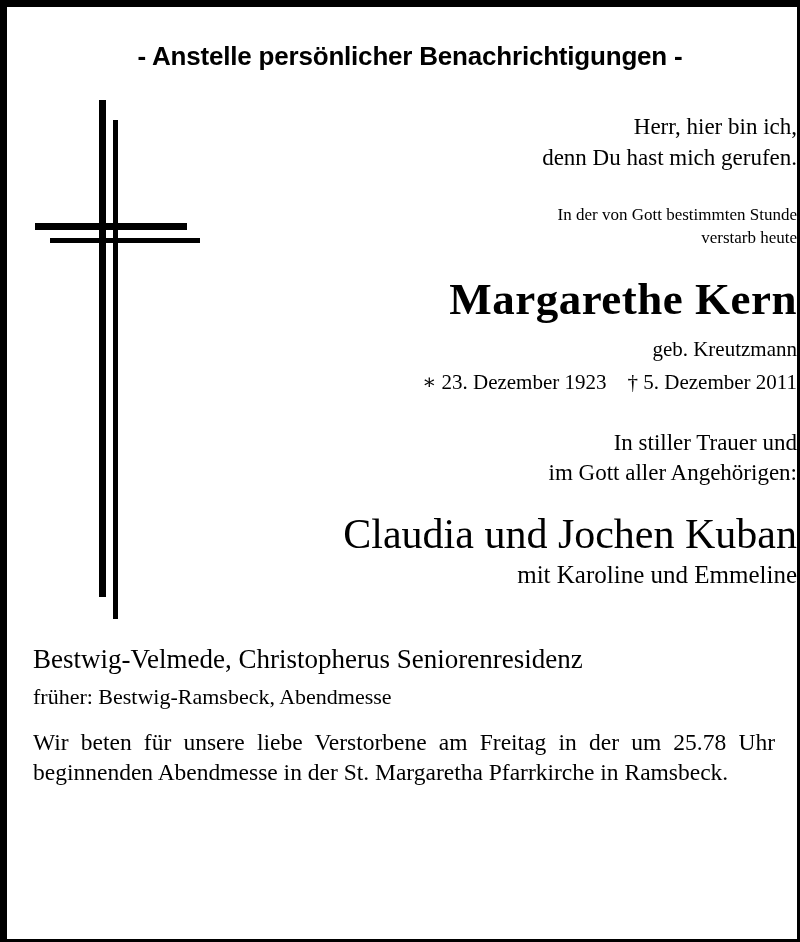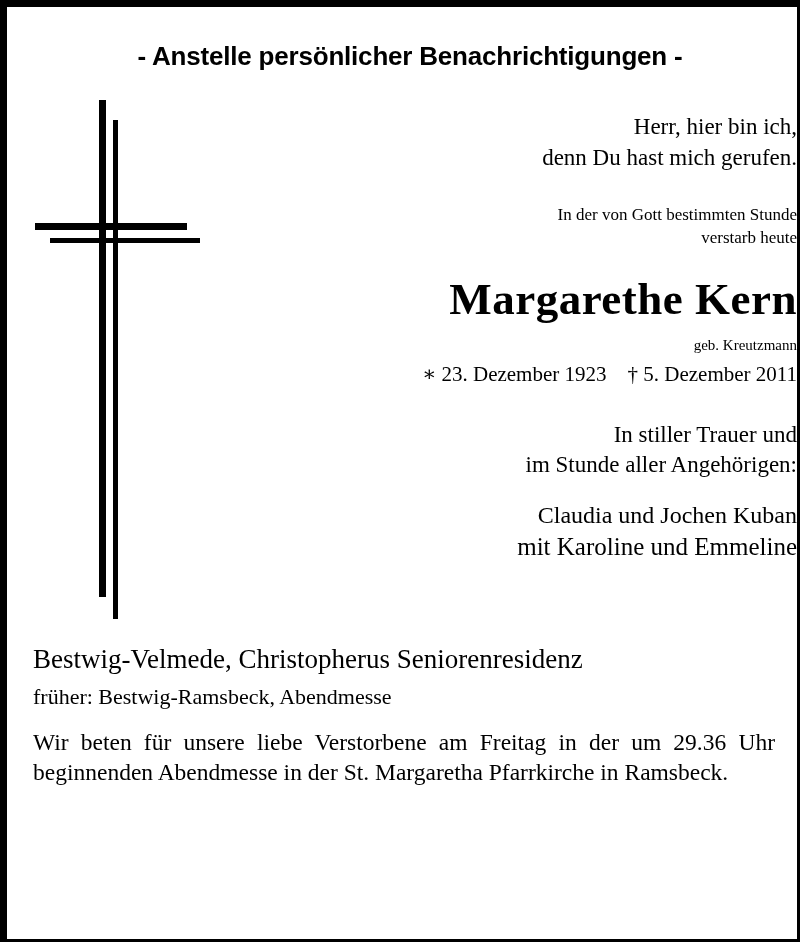--- a/index.html
+++ b/index.html
@@ -98,38 +98,38 @@
 
   .name {
     font-size: 45px;
     font-weight: bold;
     letter-spacing: 0.5px;
     margin-top: 26px;
     line-height: 1.1;
   }
 
   .maiden {
-    font-size: 15px;
+    font-size: 21px;
     margin-top: 12px;
   }
 
   .dates {
     font-size: 21px;
     margin-top: 8px;
     white-space: pre;
   }
 
   .trauer {
     font-size: 23px;
     line-height: 1.33;
     margin-top: 33px;
   }
 
   .survivors {
-    font-size: 24px;
+    font-size: 42px;
     margin-top: 21px;
     line-height: 1.15;
   }
 
   .survivors-sub {
     font-size: 25px;
     margin-top: 3px;
     line-height: 1.15;
   }
 
@@ -190,33 +190,33 @@
     </div>
 
     <div class="name">Margarethe Kern</div>
 
     <div class="maiden">geb. Kreutzmann</div>
 
     <div class="dates">∗ 23. Dezember 1923    † 5. Dezember 2011</div>
 
     <div class="trauer">
       <div>In stiller Trauer und</div>
-      <div>im Stunde aller Angehörigen:</div>
+      <div>im Gott aller Angehörigen:</div>
     </div>
 
     <div class="survivors">Claudia und Jochen Kuban</div>
 
     <div class="survivors-sub">mit Karoline und Emmeline</div>
 
   </div>
 
   <div class="lower">
 
     <div class="residence">Bestwig-Velmede, Christopherus Seniorenresidenz</div>
 
     <div class="former">früher: Bestwig-Ramsbeck, Abendmesse</div>
 
 
-    <div class="para second">Wir beten für unsere liebe Verstorbene am Freitag in der um 29.36 Uhr beginnenden Abendmesse in der St. Margaretha Pfarrkirche in Ramsbeck.</div>
+    <div class="para second">Wir beten für unsere liebe Verstorbene am Freitag in der um 25.78 Uhr beginnenden Abendmesse in der St. Margaretha Pfarrkirche in Ramsbeck.</div>
 
   </div>
 
 </div>
 
 </body></html>

